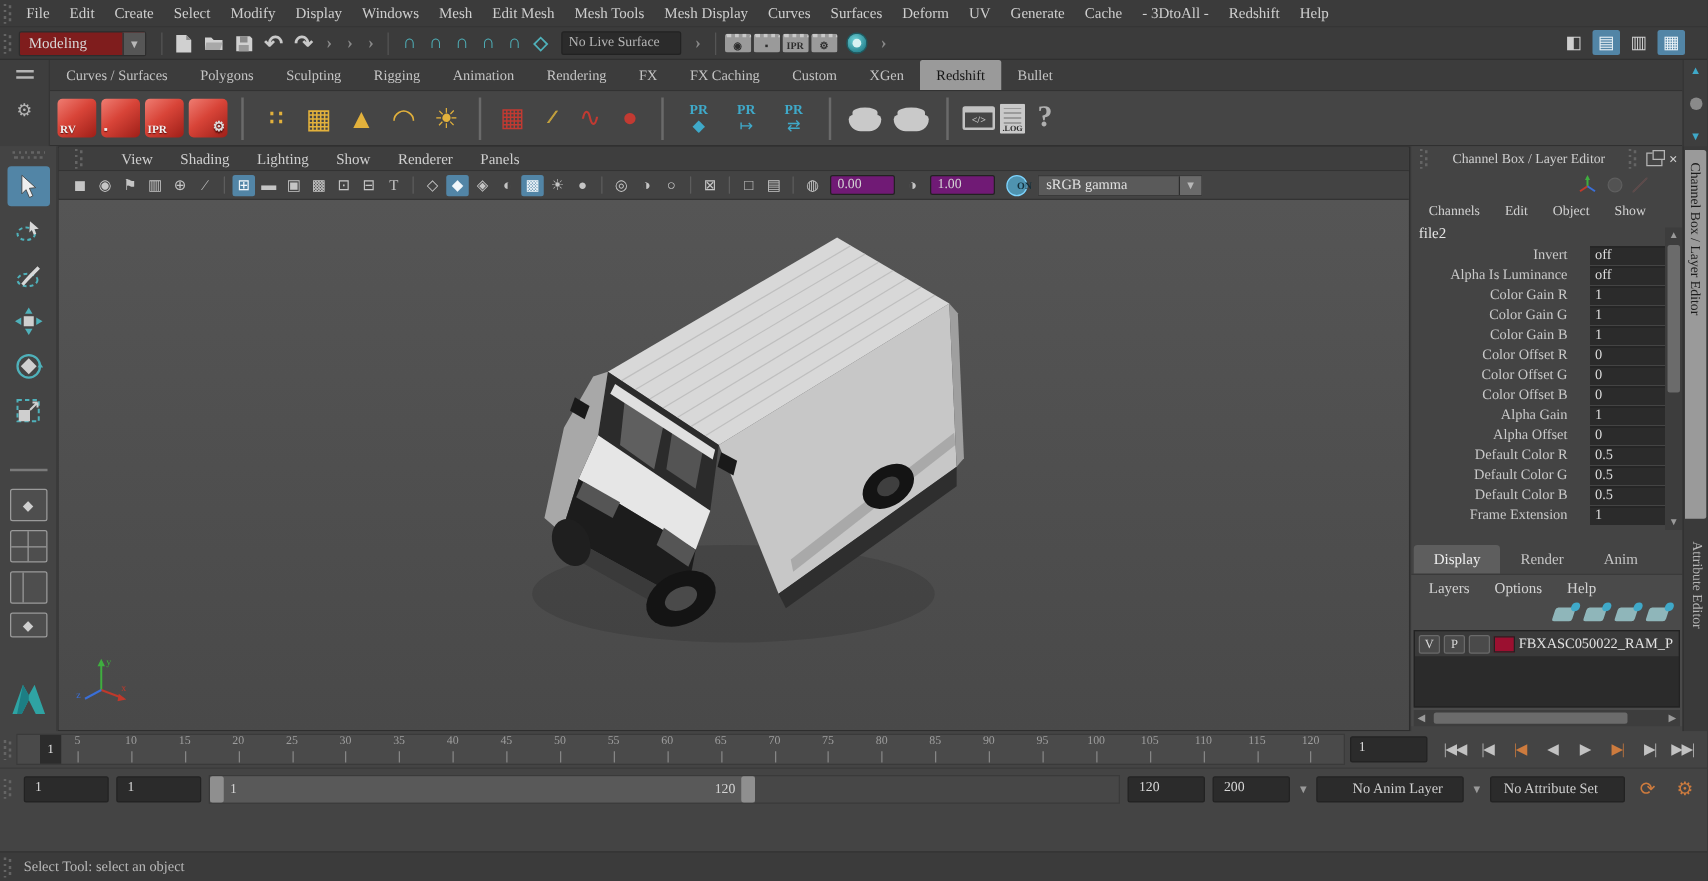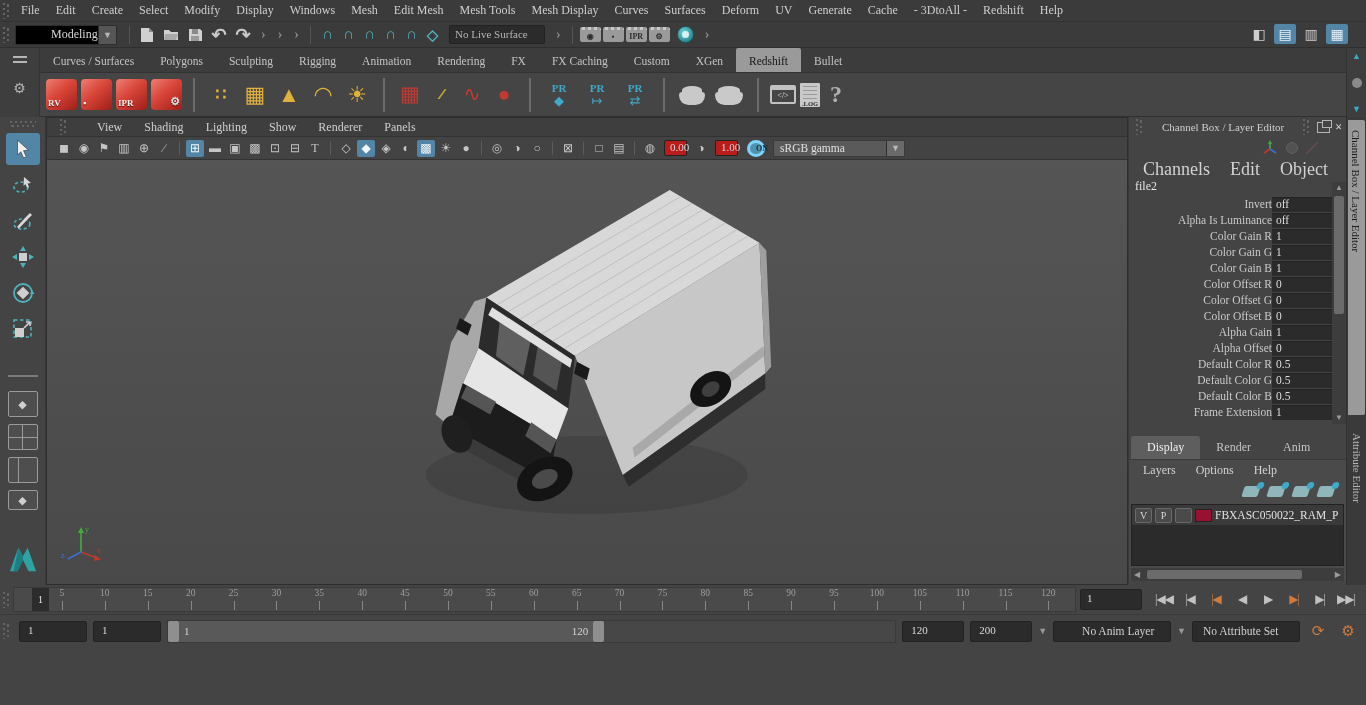--- a/index.html
+++ b/index.html
@@ -24,22 +24,22 @@
 
   
   .menubar { position:absolute; left:0; top:0; right:0; height:22px; background:#3b3b3b;
     display:flex; align-items:center; border-bottom:1px solid #343434; }
   .mb-items { display:flex; align-items:center; }
   .menu-item { padding:2px 8px; color:#cfcfcf; cursor:default; white-space:nowrap; }
 
   
   .toolbar { position:absolute; left:0; top:22px; right:0; height:26px; background:#3b3b3b;
     display:flex; align-items:center; border-bottom:1px solid #2f2f2f; gap:2px; }
-  .mode-select { display:flex; align-items:center; background:#000000; border:1px solid #2d2d2d;
-    border-radius:2px; height:20px; width:102px; margin-right:6px;padding-left:28px; }
+  .mode-select { display:flex; align-items:center; background:#7f1d1d; border:1px solid #2d2d2d;
+    border-radius:2px; height:20px; width:102px; margin-right:6px; }
   .mode-select > span:first-child { flex:1; padding-left:7px; color:#d8d8d8; }
   .dd-btn { width:18px; height:100%; display:flex; align-items:center; justify-content:center;
     background:#565656; color:#b8b8b8; font-size:9px; border-left:1px solid #2d2d2d; }
   .tb-sep { width:1px; height:18px; background:#555; margin:0 4px; }
   .tb-chev { color:#8a8a8a; font-size:14px; padding:0 5px; font-weight:bold; }
   .tb-ic { width:22px; height:20px; display:flex; align-items:center; justify-content:center;
     color:#c9c9c9; font-size:15px; }
   .tb-ic svg { display:block; }
   .snapic { color:#4fb1ba; font-size:15px; font-weight:bold; width:21px; text-align:center; }
   .live-field { width:96px; height:19px; background:#2b2b2b; border:1px solid #222; border-radius:2px;
@@ -118,24 +118,24 @@
     border:1px solid #2e2e2e; display:flex; flex-direction:column; background:#4e4e4e; }
   .vp-menu { height:19px; background:#3e3e3e; display:flex; align-items:center; padding-left:10px;
     border-bottom:1px solid #333; }
   .vp-menu span { padding:2px 11px; color:#cfcfcf; font-size:12px; }
   .vp-icons { height:23px; background:#434343; display:flex; align-items:center; padding-left:8px; gap:2px;
     border-bottom:1px solid #333; }
   .vicon { min-width:18px; height:17px; display:flex; align-items:center; justify-content:center;
     color:#c5c5c5; font-size:12px; border-radius:2px; padding:0 1px; }
   .vicon.active { background:#5285a6; color:#f0f6fa; }
   .vicon.vsep { min-width:1px; width:1px; padding:0; height:14px; background:#5d5d5d; margin:0 4px; font-size:0; }
-  .vp-field { width:23px; height:16px; background:#b91c1c; border:1px solid #222; border-radius:2px;
+  .vp-field { width:52px; height:16px; background:#701a75; border:1px solid #222; border-radius:2px;
     color:#d5d5d5; font-size:11px; padding:0 5px; margin:0 3px; }
   .on-badge { background:#4f93b0; color:#14303c; font-size:8px; font-weight:bold; width:17px; height:17px;
-    border-radius:50%; display:flex; align-items:center; justify-content:center; margin:0 4px; border:3px solid #7dd3fc;padding-left:12px;}
+    border-radius:50%; display:flex; align-items:center; justify-content:center; margin:0 4px; border:1px solid #7dd3fc;padding-left:12px;}
   .gamma-dd { width:132px; height:17px; background:#5a5a5a; border:1px solid #3a3a3a; display:flex;
     align-items:center; color:#e0e0e0; font-size:11.5px; margin-left:2px; }
   .gamma-dd span:first-child { flex:1; padding-left:6px; }
   .gamma-dd .dd-btn { background:#6a6a6a; }
   .vp-canvas { flex:1; position:relative; background:linear-gradient(#555555, #494949); overflow:hidden; }
   .persp-label { position:absolute; left:0; right:0; bottom:6px; text-align:center; color:#d0d0d0;
     font-size:11px; font-weight:bold; }
   .axis-gizmo { position:absolute; left:12px; bottom:18px; }
   .van { position:absolute; left:330px; top:22px; width:400px; height:342px; }
 
@@ -145,26 +145,26 @@
   .ch-header { height:20px; display:flex; align-items:center; padding:0 4px; }
   .ch-title { flex:1; text-align:center; color:#cfcfcf; font-size:11px; white-space:nowrap; overflow:hidden;}
   .winbtn { width:13px; height:11px; border:1px solid #b5b5b5; position:relative; margin-left:4px; }
   .winbtn.pop:before { content:''; position:absolute; right:-3px; top:-3px; width:8px; height:6px;
     border:1px solid #b5b5b5; background:#444; }
   .closebtn { margin-left:5px; color:#cfcfcf; font-size:12px; font-weight:bold; line-height:11px; }
   .ch-speed { height:22px; display:flex; align-items:center; justify-content:flex-end; gap:8px; padding-right:28px; }
   .dimdot { width:12px; height:12px; border-radius:50%; background:#525252; border:1px solid #5e5e5e; }
   .dimslash { width:12px; height:12px; background:linear-gradient(135deg, transparent 45%, #6b4f4f 45%, #6b4f4f 55%, transparent 55%); opacity:.6;}
   .ch-menu { height:20px; display:flex; align-items:center; padding-left:4px; }
-  .ch-menu span { padding:2px 10px; color:#d2d2d2; font-size:18px; }
+  .ch-menu span { padding:2px 10px; color:#d2d2d2; font-size:11px; }
   .ch-node { height:17px; color:#e4e4e4; font-size:12px; padding-left:6px; }
   .ch-attrs-wrap { position:relative; height:228px; }
   .ch-attrs { position:absolute; left:0; top:0; right:14px; }
   .ch-row { display:flex; align-items:center; height:16px; }
-  .ch-label { flex:1; text-align:right; color:#c9c9c9; font-size:11.5px; padding-right:0; white-space:nowrap; }
+  .ch-label { flex:1; text-align:right; color:#c9c9c9; font-size:11.5px; padding-right:18px; white-space:nowrap; }
   .ch-value { width:60px; height:15px; background:#2b2b2b; border-top:1px solid #232323; color:#dddddd;
     font-size:11.5px; padding:0 4px; }
   .vscroll { position:absolute; right:0; top:-14px; bottom:0; width:14px; background:#3d3d3d;
     display:flex; flex-direction:column; align-items:center; }
   .vscroll .arr { color:#9a9a9a; font-size:8px; height:12px; line-height:12px; }
   .vscroll .vthumb { width:10px; height:118px; background:#6b6b6b; border-radius:2px; margin-top:2px; }
   .vscroll .spacer { flex:1; }
 
   
   .le-tabs { display:flex; margin-top:12px; padding-left:2px; }
@@ -831,14 +831,18 @@
     <span class="rfield small">200</span>
     <span class="dd-arrow-sm">▼</span>
     <span class="txt-dd" style="width:118px;padding-left:28px;">No Anim Layer</span>
     <span class="dd-arrow-sm">▼</span>
     <span class="txt-dd" style="width:108px;">No Attribute Set</span>
     <span class="akey">⟳</span>
     <span class="akey" style="margin-right:6px;">⚙</span>
   </div>
 
 
+  <div class="help-row">
+    <span class="grip"></span>
+    <span class="help-text">Select Tool: select an object</span>
+  </div>
 
 </div>
 
 </body></html>

